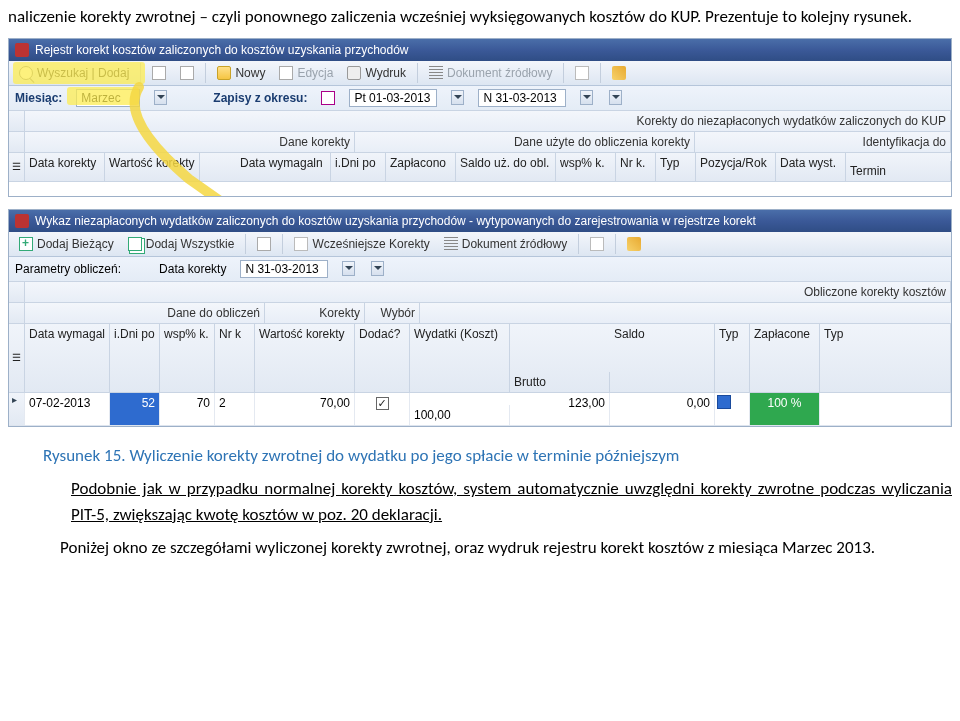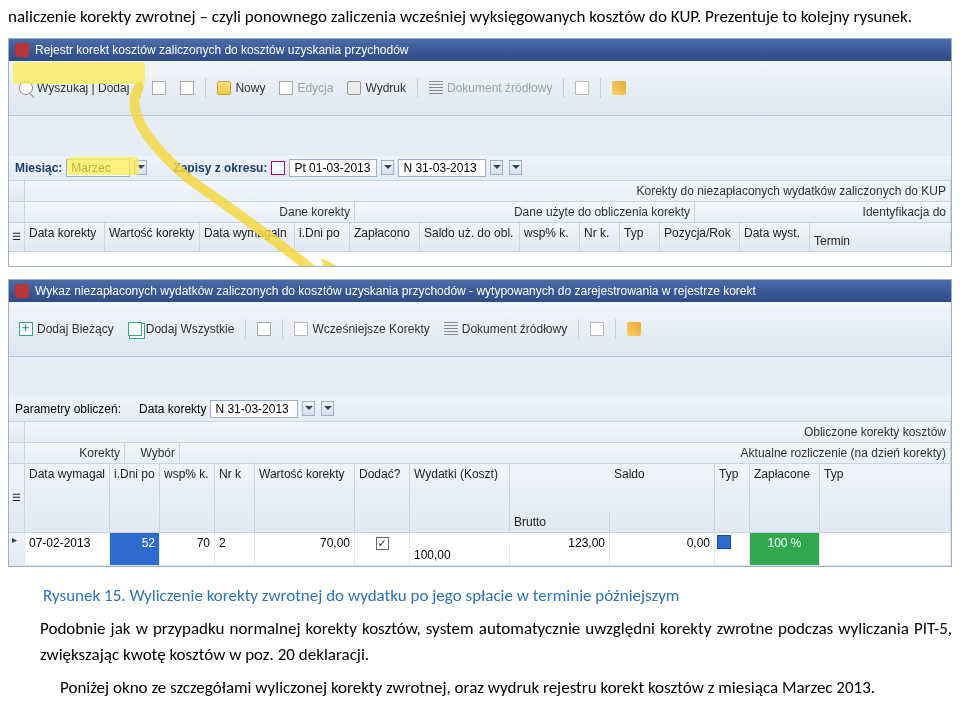--- a/index.html
+++ b/index.html
@@ -40,21 +40,21 @@
     display: flex;
     align-items: center;
     padding: 2px 4px;
     gap: 2px;
     position: relative;
   }
   .tb-btn {
     display: inline-flex;
     align-items: center;
     gap: 4px;
-    padding: 18px 6px;
+    padding: 3px 6px;
     border-radius: 3px;
     color: #333;
     cursor: pointer;
     white-space: nowrap;
   }
   .tb-btn.disabled { color: #9aa3ad; }
   .tb-sep { width: 1px; height: 20px; background: #c3cedd; margin: 0 3px; }
   .tb-icon {
     width: 14px; height: 14px; display: inline-block;
   }
@@ -70,22 +70,21 @@
   .i-cal { background:#fff; border:1px solid #a08; }
   .i-add { background:#fff; border:1px solid #3a7; position:relative; }
   .i-add::before { content:'+'; color:#3a7; position:absolute; top:-2px; left:2px; font-size:12px; font-weight:bold; }
   .i-addall { background:#fff; border:1px solid #3a7; box-shadow: 2px 2px 0 #fff, 2px 2px 0 1px #3a7; }
   .param-bar {
     background: linear-gradient(#eef3fb,#e4ecf6);
     border-bottom: 1px solid #c9d4e3;
     display: flex;
     align-items: center;
     padding: 3px 6px;
-    gap: 4px;
-    margin-top: 40px;
+    gap: 14px;
   }
   .field-label { color: #1a3c70; font-weight: bold; }
   .field-input {
     background:#fff; border:1px solid #9db0c8; padding: 1px 4px; min-width: 70px;
   }
   .dropdown-arrow {
     width: 13px; height: 15px; background: linear-gradient(#f0f4fa,#d6e0ee); border:1px solid #9db0c8;
     display:inline-flex; align-items:center; justify-content:center; cursor:pointer;
   }
   .dropdown-arrow::after { content:''; border: 4px solid transparent; border-top-color:#345; margin-top:3px; }
@@ -217,21 +216,21 @@
     <div style="width:330px;">Dane korekty</div>
     <div style="width:340px;">Dane użyte do obliczenia korekty</div>
     <div style="flex:1;">Identyfikacja do</div>
   </div>
   <div class="col-header-row">
     <div class="rowgutter" style="display:flex;align-items:center;justify-content:center;">
         <span style="font-size:10px;">☰</span>
       </div>
     <div style="width:80px;">Data korekty</div>
     <div style="width:95px;">Wartość korekty</div>
-    <div style="width:95px;">Data wymagaln</div>
+    <div style="width:95px;margin-left:36px;">Data wymagaln</div>
     <div style="width:55px;">i.Dni po</div>
     <div style="width:70px;">Zapłacono</div>
     <div style="width:100px;">Saldo uż. do obl.</div>
     <div style="width:60px;">wsp% k.</div>
     <div style="width:40px;">Nr k.</div>
     <div style="width:40px;">Typ</div>
     <div style="width:80px;">Pozycja/Rok</div>
     <div style="width:70px;">Data wyst.</div>
     <div style="flex:1;margin-top:8px;">Termin</div>
   </div>
@@ -289,23 +288,23 @@
     <span class="dropdown-arrow"></span>
     <span class="dropdown-arrow" style="margin-left:2px;"></span>
   </div>
 
   <div class="group-header-row">
     <div class="rowgutter"></div>
     <div style="flex:1;">Obliczone korekty kosztów</div>
   </div>
   <div class="group-header-row">
     <div class="rowgutter"></div>
+    <div style="width:240px;">Dane do obliczeń</div>
     <div style="width:100px;">Korekty</div>
     <div style="width:55px;">Wybór</div>
-    <div style="flex:1;">Aktualne rozliczenie (na dzień korekty)</div>
   </div>
   <div class="col-header-row">
     <div class="rowgutter" style="display:flex;align-items:center;justify-content:center;">
         <span style="font-size:10px;">☰</span>
       </div>
     <div style="width:85px;">Data wymagal</div>
     <div style="width:50px;">i.Dni po</div>
     <div style="width:55px;">wsp% k.</div>
     <div style="width:40px;">Nr k</div>
     <div style="width:100px;">Wartość korekty</div>
@@ -329,15 +328,15 @@
     <div style="width:100px; text-align:right;">123,00</div>
     <div style="width:105px; text-align:right;">0,00</div>
     <div style="width:35px; padding:2px;"><span class="cell-bluebox"></span></div>
     <div style="width:70px;" class="cell-green">100 %</div>
     <div style="flex:1;"></div>
   </div>
 </div>
 
 <div class="doc-text blue">Rysunek 15. Wyliczenie korekty zwrotnej do wydatku po jego spłacie w terminie późniejszym</div>
 
-<div class="doc-text just" style="padding-left:40px;">Podobnie jak w przypadku normalnej korekty kosztów, system automatycznie uwzględni korekty zwrotne podczas wyliczania PIT-5, zwiększając kwotę kosztów w poz. 20  deklaracji.</div>
+<div class="doc-text just" style="padding-left:71px;text-decoration:underline;">Podobnie jak w przypadku normalnej korekty kosztów, system automatycznie uwzględni korekty zwrotne podczas wyliczania PIT-5, zwiększając kwotę kosztów w poz. 20  deklaracji.</div>
 
 <div class="doc-text just" style="padding-left:60px;">Poniżej okno ze szczegółami wyliczonej korekty zwrotnej, oraz wydruk rejestru korekt kosztów z miesiąca Marzec 2013.</div>
 
 </body></html>

